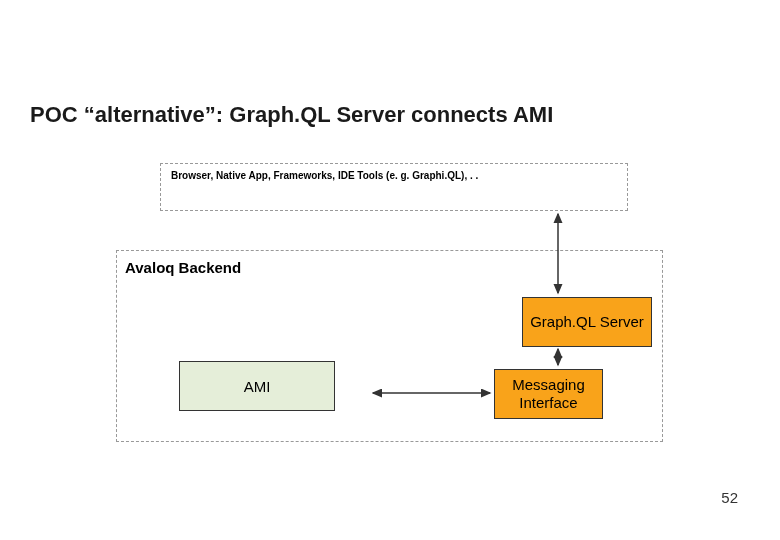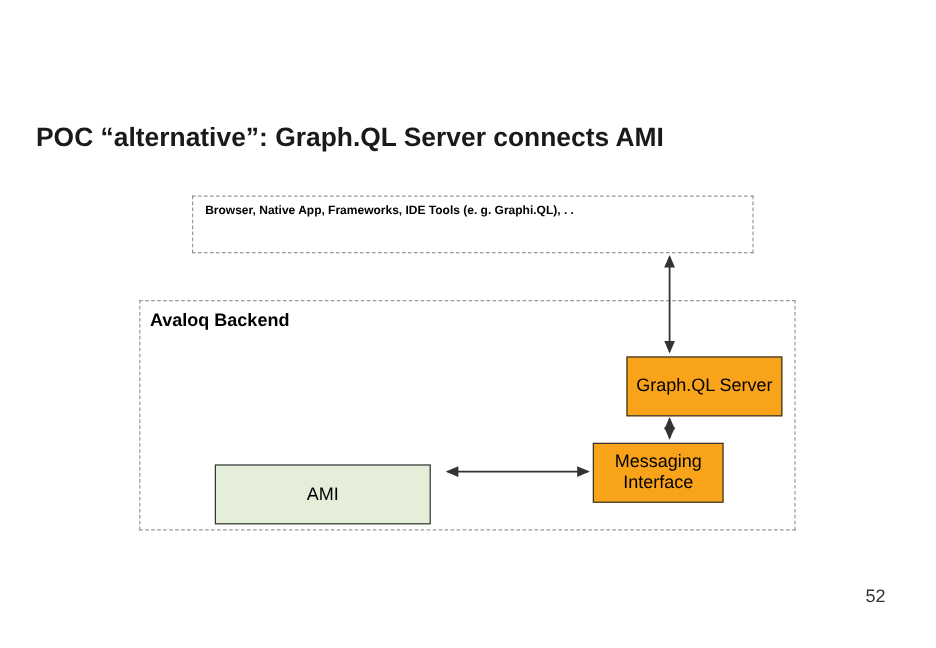--- a/index.html
+++ b/index.html
@@ -75,22 +75,22 @@
     display: flex;
     align-items: center;
     justify-content: center;
     text-align: center;
     font-size: 15px;
     line-height: 1.2;
   }
   .ami-box {
     position: absolute;
     left: 62px;
-    top: 136px;
-    width: 180px;
+    top: 110px;
+    width: 156px;
     height: 50px;
     background: #e5eed9;
     border: 1px solid #333;
     display: flex;
     align-items: center;
     justify-content: center;
     font-size: 15px;
   }
   .page-num {
     position: absolute;

